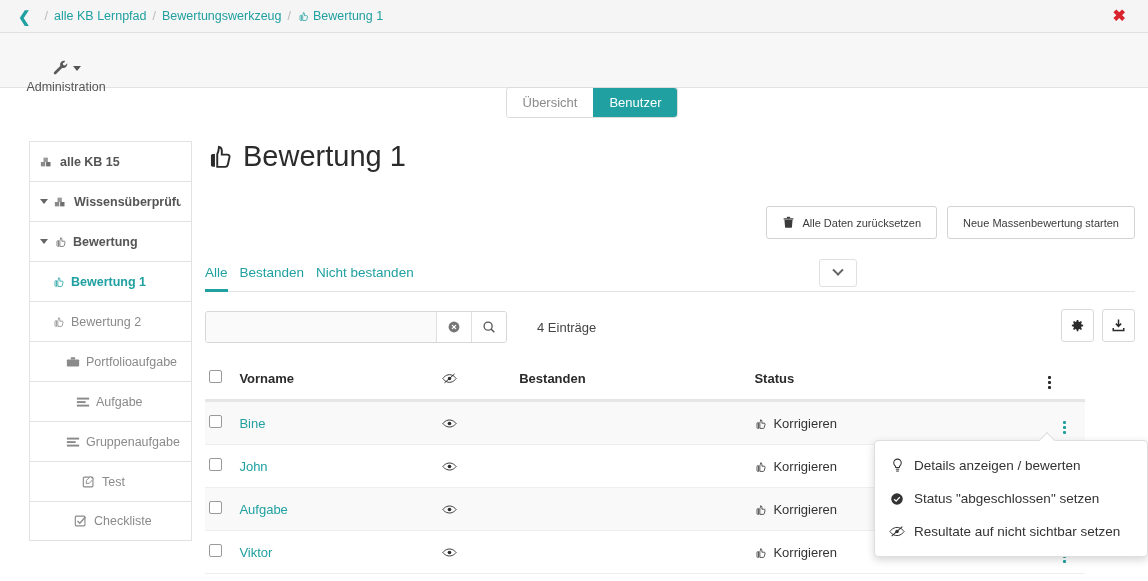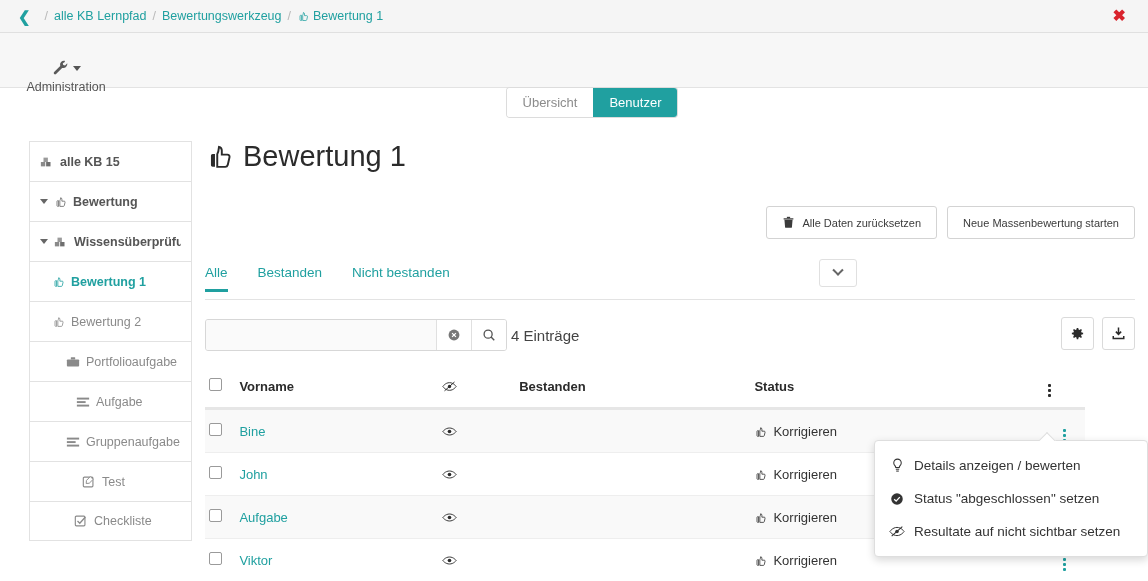--- a/index.html
+++ b/index.html
@@ -97,22 +97,22 @@
   }
   .btn-outline {
     background: #fff; border: 1px solid #d3d3d3; border-radius: 3px;
     font-size: 11px; color: #3b3b3b; padding: 9px 15px; cursor: pointer;
     display: inline-flex; align-items: flex-end; gap: 7px;
     font-family: "Liberation Sans", sans-serif; white-space: nowrap;
   }
 
   
   .filter-tabs {
-    display: flex; gap: 30px; margin-top: 26px; position: relative;
-    border-bottom: 1px solid #e3e3e3; padding-bottom: 8px;
+    display: flex; gap: 12px; margin-top: 26px; position: relative;
+    border-bottom: 1px solid #e3e3e3; padding-bottom: 0;
   }
   .ftab {
     font-size: 13.5px; color: #20a0a0; cursor: pointer;
     padding-bottom: 9px; border-bottom: 3px solid transparent; margin-bottom: -1px;
   }
   .ftab.active { border-bottom-color: #20a0a0; }
 
   .chev-toggle {
     position: absolute; right: 278px; top: -6px;
     width: 38px; height: 28px; background: #fff;
@@ -134,21 +134,21 @@
   .search-input {
     border: none; outline: none; background: #fafafa; flex: 1;
     padding: 0 9px; font-size: 13px; font-family: "Liberation Sans", sans-serif;
     color: #333;
   }
   .search-btn {
     width: 35px; border: none; border-left: 1px solid #e0e0e0;
     background: #fff; cursor: pointer; display: flex;
     align-items: center; justify-content: center; color: #555;
   }
-  .entries { font-size: 15px; color: #444; margin-left: 4px; }
+  .entries { font-size: 13px; color: #444; margin-left: 30px; }
   .tool-btns { position: absolute; right: 0; top: -2px; display: flex; gap: 8px; }
   .tool-btn {
     width: 33px; height: 33px; border: 1px solid #dadada; border-radius: 3px;
     background: #fff; cursor: pointer; display: flex; align-items: center;
     justify-content: center; color: #333;
   }
 
   
   .tbl { margin-top: 16px; width: 880px; border-collapse: collapse; }
   .tbl th {
@@ -251,40 +251,40 @@
         <svg width="14" height="14" viewBox="0 0 16 16">
             <rect x="1" y="8" width="5" height="5" fill="#8a8a8a"></rect>
             <rect x="7" y="8" width="5" height="5" fill="#6f6f6f"></rect>
             <rect x="4" y="3" width="5" height="5" fill="#9a9a9a"></rect>
           </svg>
       </span>
       <span class="side-label">alle KB 15</span>
     </div>
 
 
-    <div class="side-item bold ind-1">
-      <span class="arrow-down"></span>
-      <span>
-        <svg width="13" height="13" viewBox="0 0 16 16">
-            <path d="M4.6 14h1V7h-1a.9.9 0 0 0-.9.9v5.2c0 .5.4.9.9.9zm2.6 0h4.3c.6 0 1.1-.4 1.2-1l.9-4.1c.2-.7-.3-1.3-1-1.3H9.7V5.2c0-1-.6-1.7-1.4-1.9L7.8 5.6 7.2 7v7z" fill="none" stroke="#666" stroke-width="1"></path>
-          </svg>
-      </span>
-      <span class="side-label">Bewertung</span>
-    </div>
-
     <div class="side-item bold">
       <span class="arrow-down"></span>
       <span>
         <svg width="14" height="14" viewBox="0 0 16 16">
             <rect x="1" y="8" width="5" height="5" fill="#8a8a8a"></rect>
             <rect x="7" y="8" width="5" height="5" fill="#6f6f6f"></rect>
             <rect x="4" y="3" width="5" height="5" fill="#9a9a9a"></rect>
           </svg>
       </span>
       <span class="side-label">Wissensüberprüfung</span>
+    </div>
+
+    <div class="side-item bold ind-1">
+      <span class="arrow-down"></span>
+      <span>
+        <svg width="13" height="13" viewBox="0 0 16 16">
+            <path d="M4.6 14h1V7h-1a.9.9 0 0 0-.9.9v5.2c0 .5.4.9.9.9zm2.6 0h4.3c.6 0 1.1-.4 1.2-1l.9-4.1c.2-.7-.3-1.3-1-1.3H9.7V5.2c0-1-.6-1.7-1.4-1.9L7.8 5.6 7.2 7v7z" fill="none" stroke="#666" stroke-width="1"></path>
+          </svg>
+      </span>
+      <span class="side-label">Bewertung</span>
     </div>
 
     <div class="side-item active ind-2">
       <span>
         <svg width="13" height="13" viewBox="0 0 16 16">
             <path d="M4.6 14h1V7h-1a.9.9 0 0 0-.9.9v5.2c0 .5.4.9.9.9zm2.6 0h4.3c.6 0 1.1-.4 1.2-1l.9-4.1c.2-.7-.3-1.3-1-1.3H9.7V5.2c0-1-.6-1.7-1.4-1.9L7.8 5.6 7.2 7v7z" fill="none" stroke="#20a0a0" stroke-width="1"></path>
           </svg>
       </span>
       <span class="side-label">Bewertung 1</span>
     </div>

